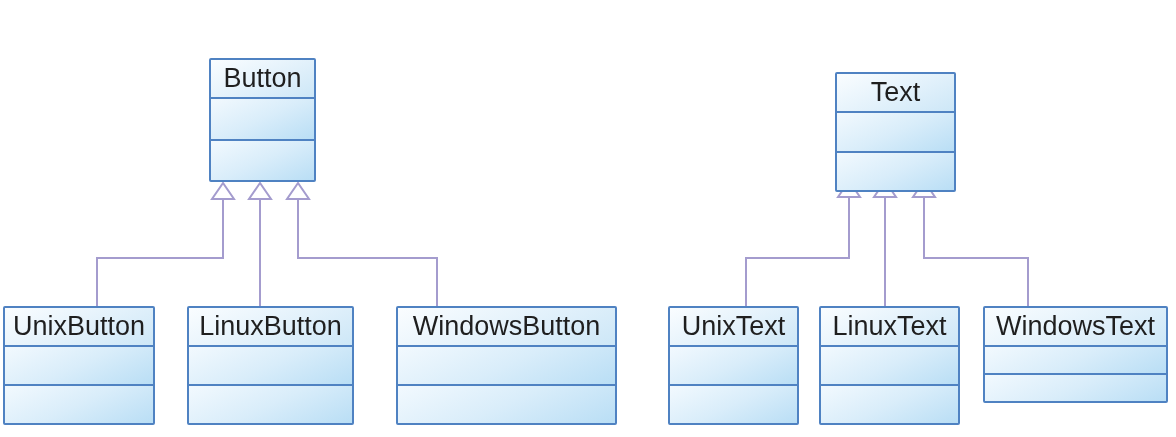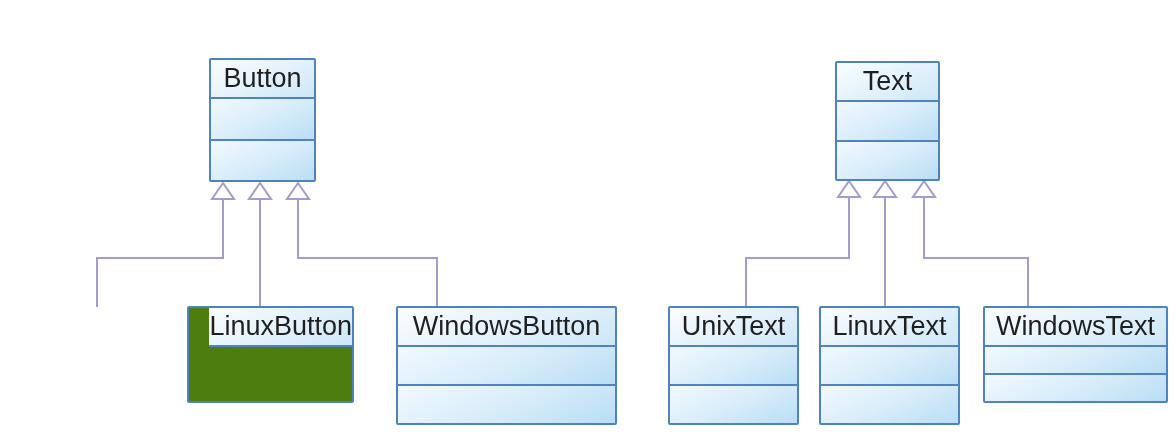--- a/index.html
+++ b/index.html
@@ -102,28 +102,33 @@
       <polygon class="tri" points="924,181 913,197 935,197"></polygon>
     </g>
   </svg>
 
   <div class="uml-class" style="left:209px; top:58px; width:107px; height:124px;">
     <div class="uml-title">Button</div>
     <div class="uml-sec attrs"></div>
     <div class="uml-sec"></div>
   </div>
 
-  <div class="uml-class" style="left:835px; top:61px; width:105px; height:120px;text-align:center;">
+  <div class="uml-class" style="left:835px; top:72px; width:121px; height:120px;text-align:center;">
     <div class="uml-title">Text</div>
     <div class="uml-sec attrs"></div>
     <div class="uml-sec"></div>
   </div>
 
+  <div class="uml-class" style="left:3px; top:306px; width:152px; height:119px;">
+    <div class="uml-title">UnixButton</div>
+    <div class="uml-sec attrs"></div>
+    <div class="uml-sec"></div>
+  </div>
 
-  <div class="uml-class" style="left:187px; top:306px; width:167px; height:97px;align-items:flex-end;">
+  <div class="uml-class" style="left:187px; top:306px; width:167px; height:119px;">
     <div class="uml-title">LinuxButton</div>
     <div class="uml-sec attrs"></div>
     <div class="uml-sec"></div>
   </div>
 
   <div class="uml-class" style="left:396px; top:306px; width:221px; height:119px;">
     <div class="uml-title">WindowsButton</div>
     <div class="uml-sec attrs"></div>
     <div class="uml-sec"></div>
   </div>

